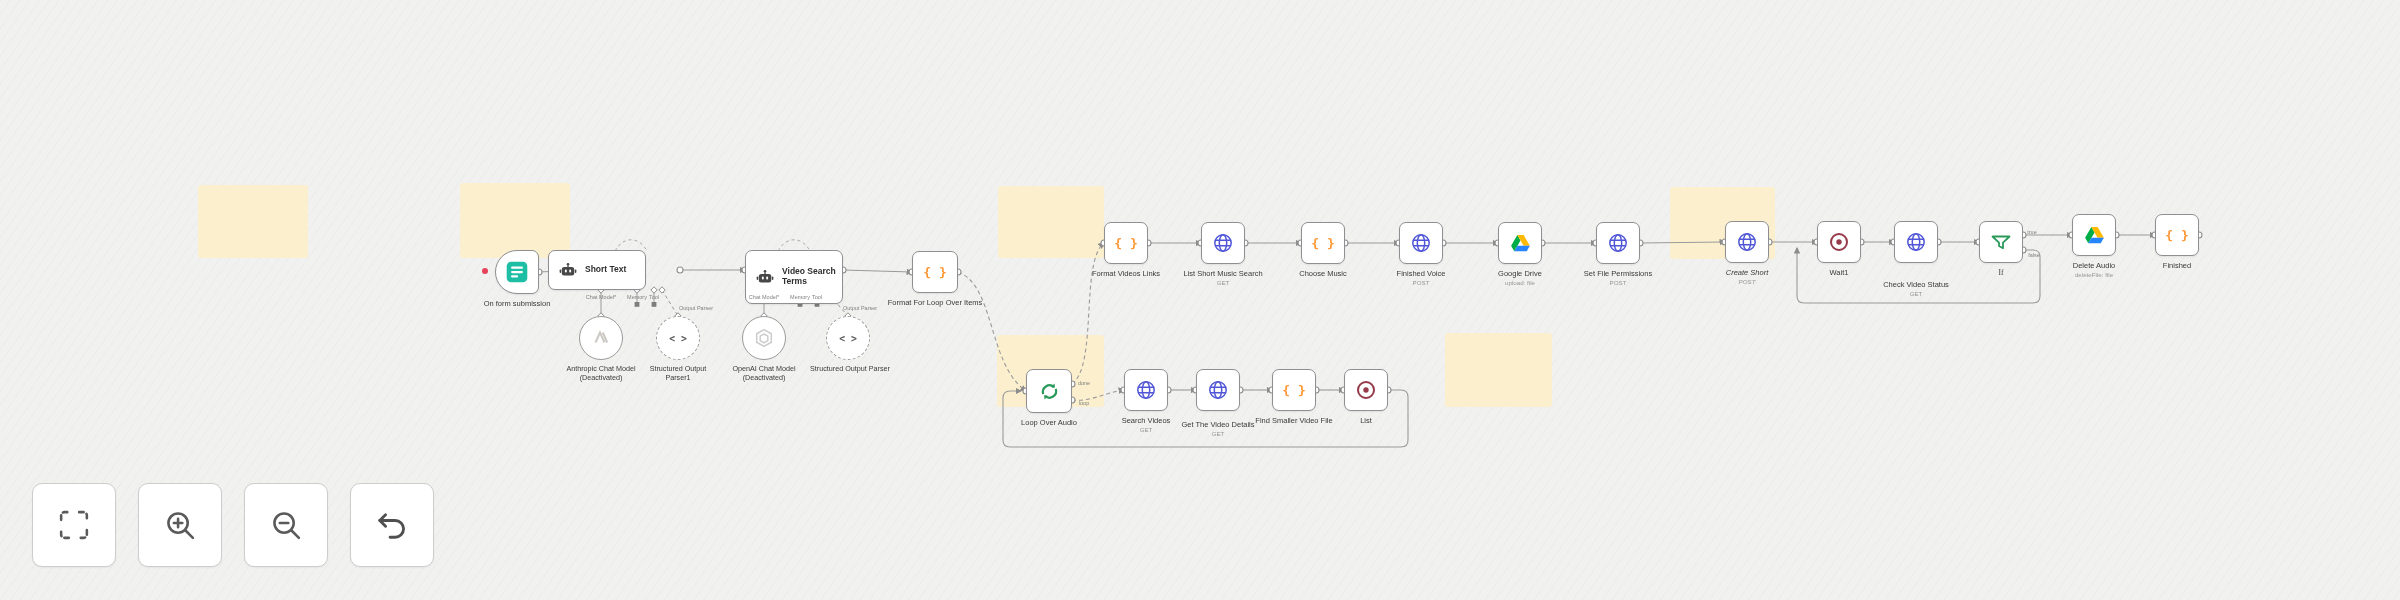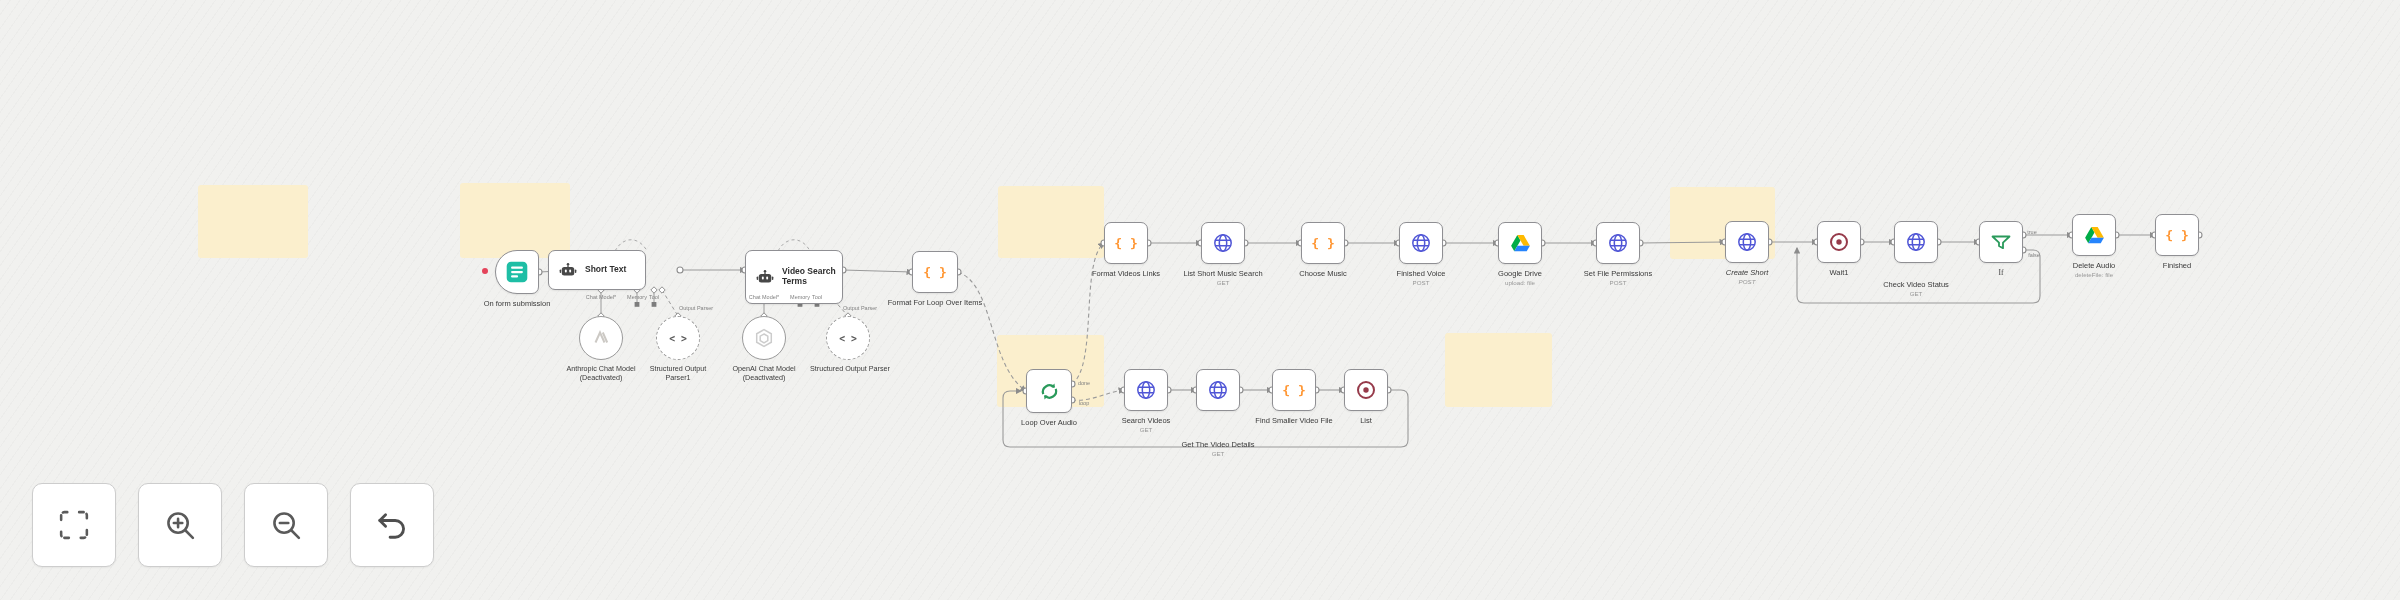--- a/index.html
+++ b/index.html
@@ -358,21 +358,21 @@
     </div>
     <div class="node" style="left: 1196px; top: 369px; width: 44px; height: 42px;">
       <span class="icon-wrap">
         <svg width="24" height="24" viewBox="0 0 24 24" fill="none" stroke="#5056d6" stroke-width="1.5">
           <circle cx="12" cy="12" r="8.2"></circle>
           <ellipse cx="12" cy="12" rx="3.7" ry="8.2"></ellipse>
           <path d="M4.2 9.3h15.6M4.2 14.7h15.6"></path>
         </svg>
       </span>
     </div>
-    <div class="nlabel" style="left: 1218px; top: 440px;">
+    <div class="nlabel" style="left: 1218px; top: 420px;">
       <div class="t">Get The Video Details</div>
       <div class="s">GET</div>
     </div>
     <div class="node" style="left: 1272px; top: 369px; width: 44px; height: 42px;">
       <span class="icon-wrap">
         <svg width="26" height="26" viewBox="0 0 24 24">
           <text x="12" y="16.5" text-anchor="middle" font-family="DejaVu Sans Mono, monospace" font-size="12" font-weight="bold" fill="#ff9633">{ }</text>
         </svg>
       </span>
     </div>

